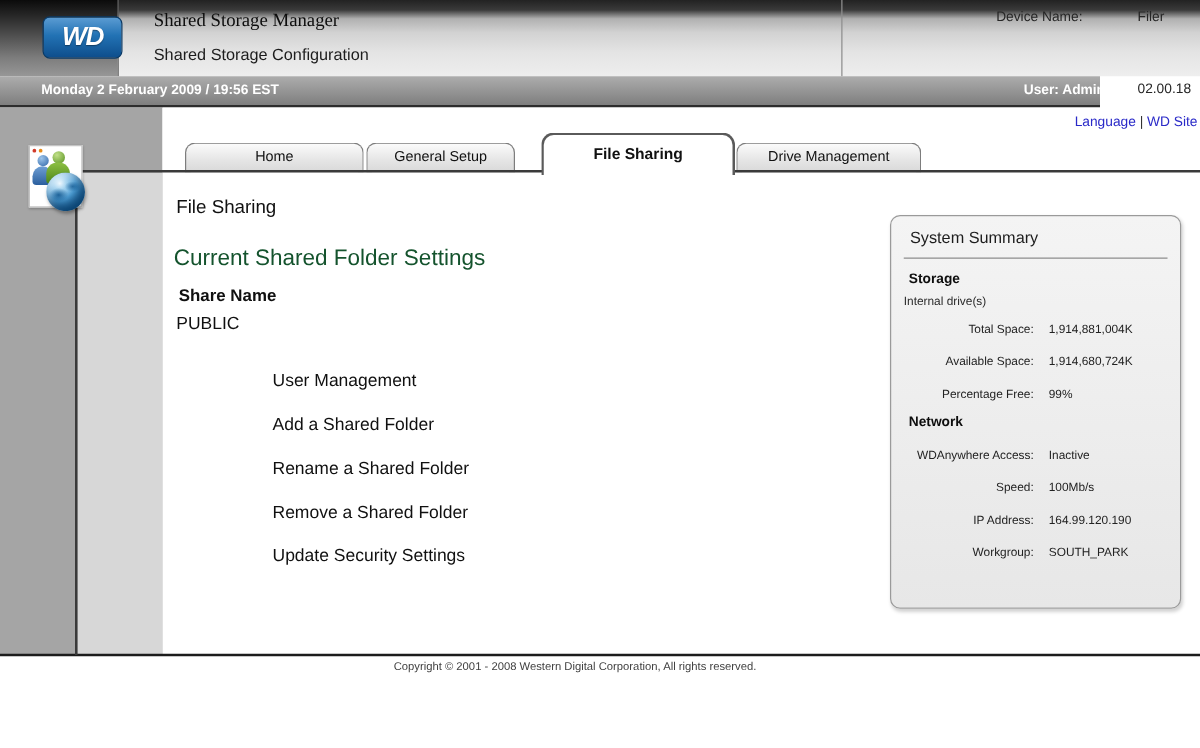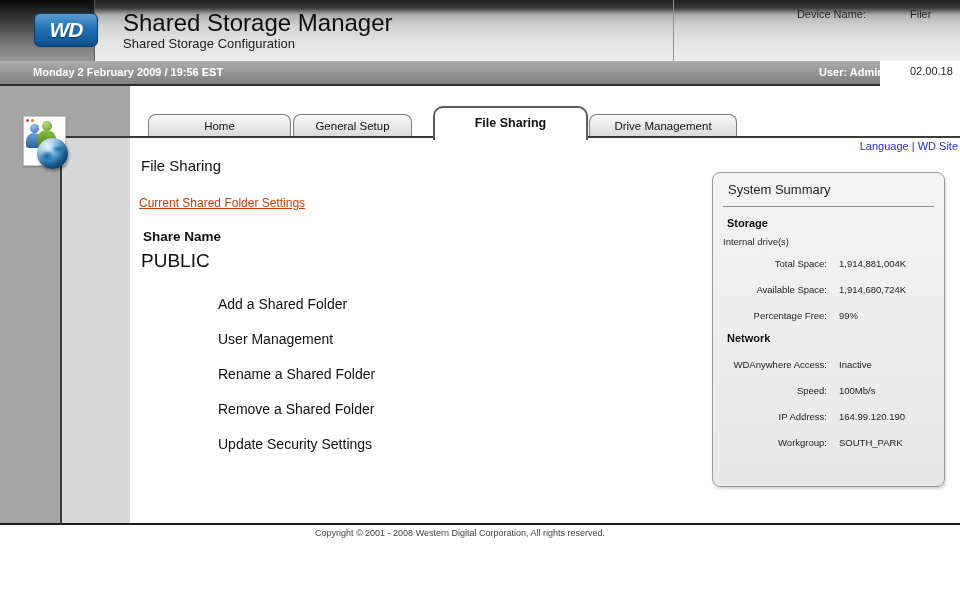--- a/index.html
+++ b/index.html
@@ -19,21 +19,21 @@
     border-right:1px solid #5e5e5e;
   }
   .wd-badge {
     position:absolute; left:34px; top:13px; width:64px; height:34px;
     border-radius:6px; border:1px solid #0a3a66;
     background:linear-gradient(180deg,#5b9cd3 0%,#2272b4 45%,#0e4e8c 100%);
     color:#fff; font-weight:bold; font-style:italic; font-size:21px;
     display:flex; align-items:center; justify-content:center;
     text-shadow:0 1px 1px rgba(0,0,0,.4); letter-spacing:-1px;
   }
-  .hdr-title { position:absolute; left:123px; top:9px; font-size:24px; color:#0d0d0d; }
+  .hdr-title { position:absolute; left:123px; top:9px; font-size:15px; color:#0d0d0d;font-family:Liberation Serif, serif; }
   .hdr-subtitle { position:absolute; left:123px; top:36px; font-size:13px; color:#1c1c1c; }
   .hdr-sep { position:absolute; left:673px; top:0; width:1px; height:61px; background:#8e8e8e; }
   .device-info {
     position:absolute; left:716px; top:8px; width:268px;
     display:grid; grid-template-columns:150px auto; column-gap:5px; row-gap:2px;
     font-size:11px; color:#262626; line-height:13px;gap:44px;
   }
   .device-info .lbl { text-align:right; }
   .device-info .val { text-align:left; }
   
@@ -44,21 +44,21 @@
   }
   .datebar .date { position:absolute; left:33px; top:5px; font-size:11px; font-weight:bold; color:#fff; }
   .datebar .user { position:absolute; right:-4px; top:5px; font-size:11px; font-weight:bold; color:#fff; }
   
   .sidebar { position:absolute; left:0; top:86px; width:130px; height:438px; background:#a5a5a5; }
   .main-white { position:absolute; left:130px; top:86px; width:830px; height:438px; background:#ffffff; }
   .strip { position:absolute; left:62px; top:138px; width:68px; height:386px; background:#d7d7d7; }
   .border-top { position:absolute; left:60px; top:136px; width:900px; height:2px; background:#3a3a3a; z-index:5; }
   .border-left { position:absolute; left:60px; top:136px; width:2px; height:388px; background:#3a3a3a; z-index:5; }
   
-  .langbar { position:absolute; left:620px; top:92px; width:338px; text-align:right; font-size:11px; color:#333;margin-top:48px; }
+  .langbar { position:absolute; left:620px; top:92px; width:338px; text-align:right; font-size:11px; color:#333; }
   .langbar a { color:#2a2ac8; text-decoration:none; cursor:pointer; }
   
   .tab {
     position:absolute; height:24px; top:114px; z-index:4;
     background:linear-gradient(180deg,#fbfbfb 0%,#e6e6e6 55%,#d8d8d8 100%);
     border:1px solid #7d7d7d; border-bottom:none; border-radius:8px 8px 0 0;
     font-size:11.5px; color:#111; text-align:center; line-height:23px; cursor:pointer;
   }
   .tab.active {
     top:106px; height:34px; z-index:6; background:#fff;
@@ -90,23 +90,23 @@
   .globe {
     position:absolute; left:37px; top:138px; width:31px; height:31px; border-radius:50%;
     background:
       radial-gradient(ellipse 11px 8px at 32% 58%, rgba(16,86,143,.85), rgba(16,86,143,0) 70%),
       radial-gradient(ellipse 9px 6px at 68% 36%, rgba(16,86,143,.7), rgba(16,86,143,0) 70%),
       radial-gradient(circle at 35% 28%, #ecf7fe 0%, #a8d5f0 16%, #4e9fd6 42%, #1c6dab 72%, #0b4a7e 96%);
     box-shadow: inset -4px -6px 7px rgba(3,40,75,.55), inset 3px 4px 5px rgba(255,255,255,.45), 1px 2px 3px rgba(0,0,0,.35);
   }
   
   .page-title { position:absolute; left:141px; top:157px; font-size:15px; color:#101010; }
-  .section-line { position:absolute; left:139px; top:196px; font-size:12px; color:#c2410c;text-decoration:underline; }
+  .section-line { position:absolute; left:139px; top:196px; font-size:18px; color:#14532d; }
   .share-label { position:absolute; left:143px; top:229px; font-size:13.5px; font-weight:bold; color:#101010; }
-  .share-value { position:absolute; left:141px; top:250px; font-size:19px; color:#101010; }
+  .share-value { position:absolute; left:141px; top:250px; font-size:14px; color:#101010; }
   .action-links { position:absolute; left:218px; top:297px; }
   .action-links .alink { font-size:14px; color:#101010; line-height:15px; margin-bottom:20px; cursor:pointer; white-space:nowrap; }
   
   .summary-panel {
     position:absolute; left:712px; top:172px; width:233px; height:315px; z-index:4;
     background:linear-gradient(180deg,#f4f4f4,#e7e7e7);
     border:1.5px solid #9a9a9a; border-radius:8px;
     box-shadow:1px 2px 3px rgba(0,0,0,.18);
     padding-top:9px; color:#1d1d1d;
   }
@@ -177,22 +177,22 @@
       </div>
     <div class="globe"></div>
   </div>
 
   <div class="page-title">File Sharing</div>
   <div class="section-line">Current Shared Folder Settings</div>
   <div class="share-label">Share Name</div>
   <div class="share-value">PUBLIC</div>
 
   <div class="action-links">
+    <div class="alink">User Management</div>
     <div class="alink">Add a Shared Folder</div>
-    <div class="alink">User Management</div>
     <div class="alink">Rename a Shared Folder</div>
     <div class="alink">Remove a Shared Folder</div>
     <div class="alink">Update Security Settings</div>
   </div>
 
   <div class="summary-panel">
     <div class="summary-title">System Summary</div>
     <div class="summary-divider"></div>
 
     <div class="sec-heading">Storage</div>

